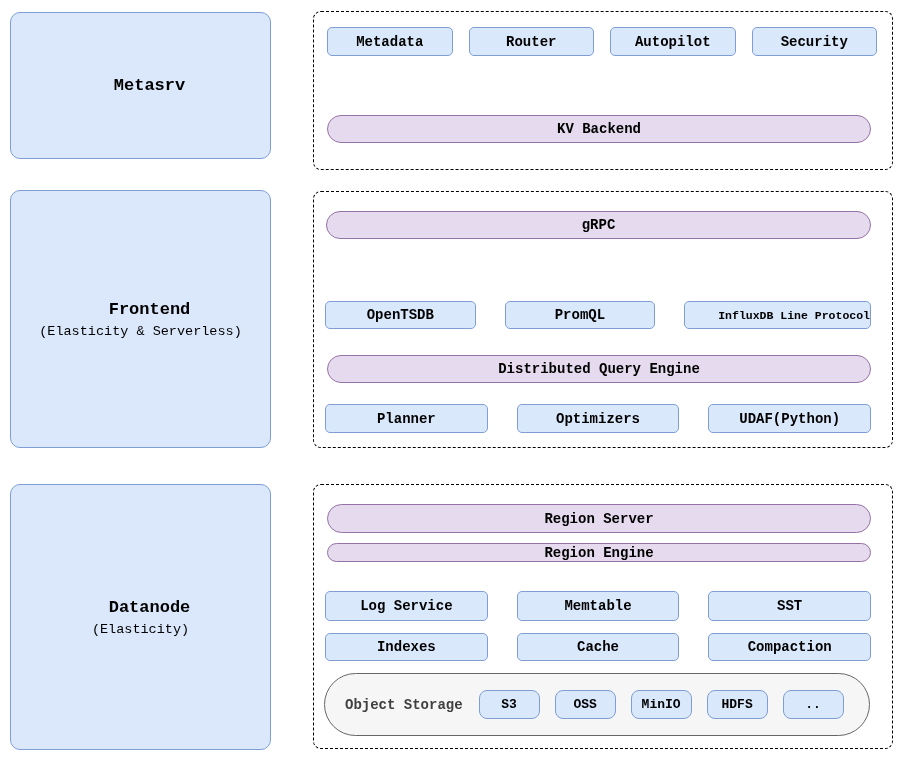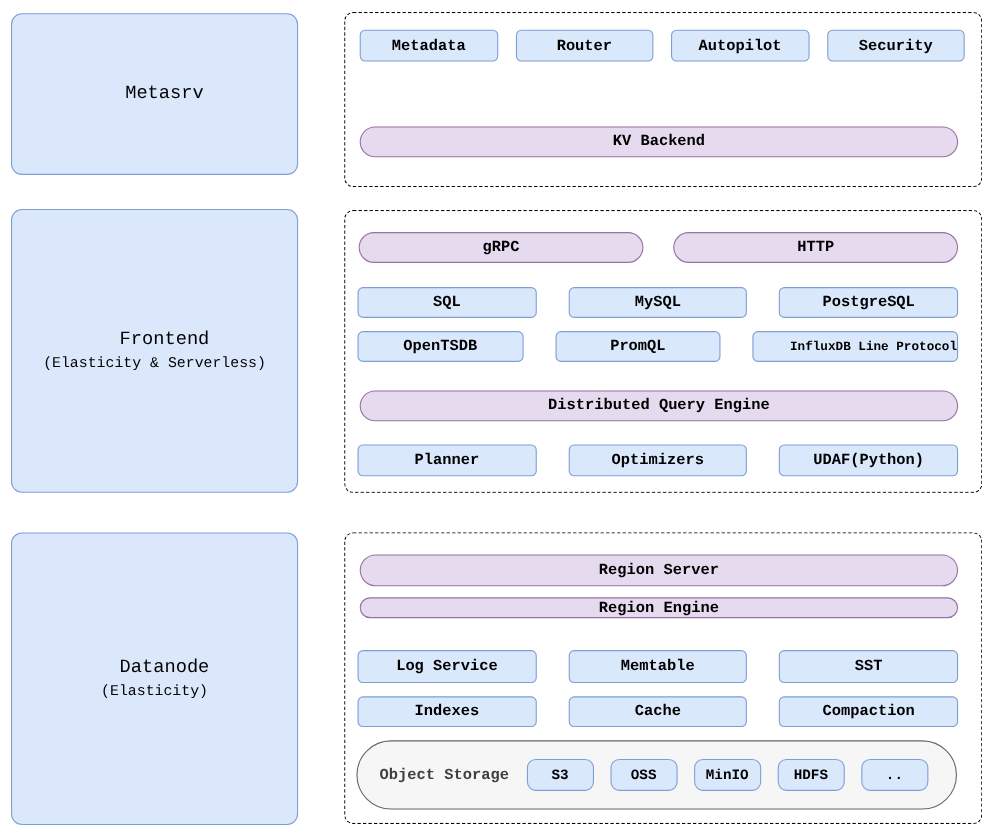--- a/index.html
+++ b/index.html
@@ -6,21 +6,21 @@
   .canvas{
     position:relative;width:903px;height:762px;background:#ffffff;
     font-family:"Liberation Mono","DejaVu Sans Mono",monospace;color:#000;
   }
   
   .side{
     position:absolute;left:10px;width:261px;box-sizing:border-box;
     background:#dbe8fb;border:1px solid #7f9fd4;border-radius:10px;
     display:flex;flex-direction:column;align-items:center;justify-content:center;
   }
-  .side .title{font-size:17px;font-weight:400;margin-left:18px;}
+  .side .title{font-size:17px;font-weight:700;margin-left:18px;}
   .side .subtitle{font-size:13.5px;font-weight:400;margin-top:5px;}
   .s1{top:12px;height:147px;}
   .s2{top:190px;height:258px;}
   .s3{top:484px;height:266px;}
 
   
   .dashed{
     position:absolute;left:313px;width:580px;box-sizing:border-box;
     border:1px dashed #000;border-radius:8px;background:#fff;
   }
@@ -91,26 +91,20 @@
       <div class="node">Router</div>
       <div class="node">Autopilot</div>
       <div class="node">Security</div>
     </div>
     <div class="pill pill-full" style="top:103px;height:28px">KV Backend</div>
   </div>
 
   <div class="dashed c2">
     <div class="row row2" style="top:19px">
       <div class="pill">gRPC</div>
-      <div class="pill">HTTP</div>
-    </div>
-    <div class="row row3" style="top:69px">
-      <div class="node">SQL</div>
-      <div class="node">MySQL</div>
-      <div class="node">PostgreSQL</div>
     </div>
     <div class="row row3" style="top:109px">
       <div class="node">OpenTSDB</div>
       <div class="node">PromQL</div>
       <div class="node small-text">InfluxDB Line Protocol</div>
     </div>
     <div class="pill pill-full" style="top:163px;height:28px">Distributed Query Engine</div>
     <div class="row row3" style="top:212px;height:29px">
       <div class="node">Planner</div>
       <div class="node">Optimizers</div>

